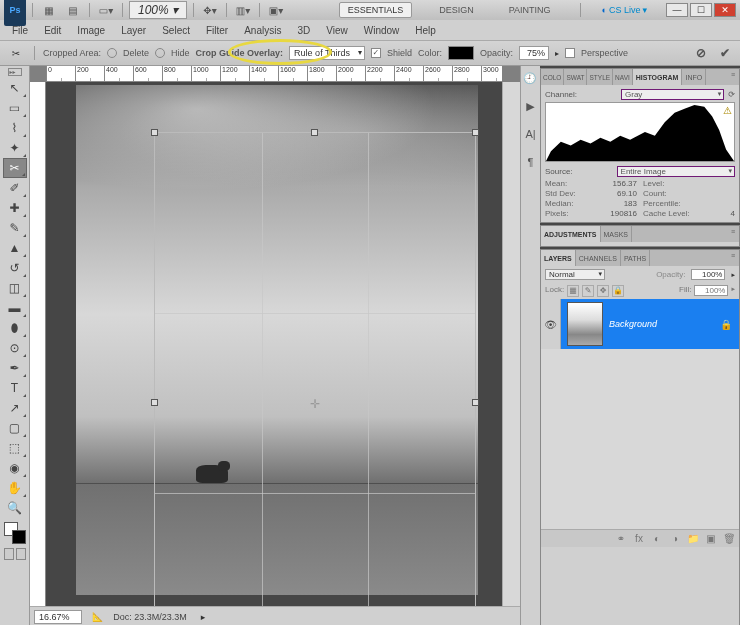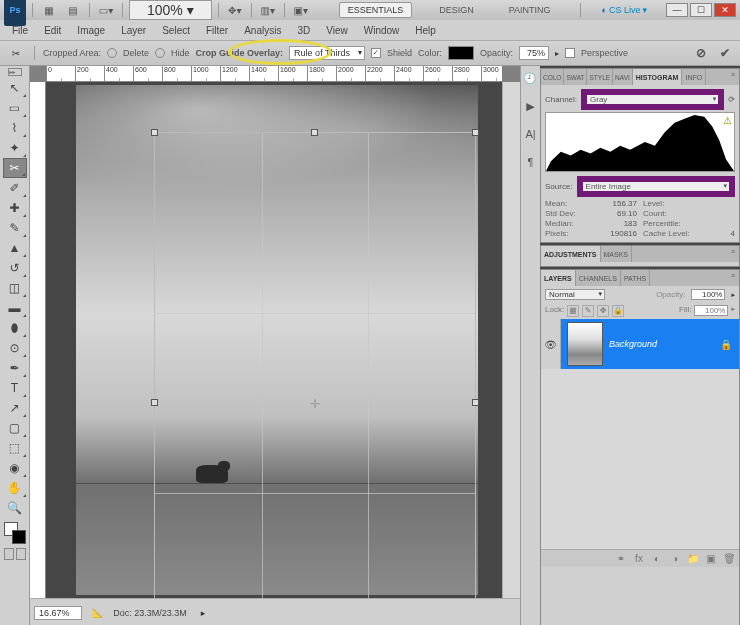--- a/index.html
+++ b/index.html
@@ -3,21 +3,21 @@
 <meta charset="utf-8">
 <style>
 * { margin: 0; padding: 0; box-sizing: border-box; font-family: Arial, sans-serif; }
 body { width: 740px; height: 625px; background: #464646; overflow: hidden; font-size: 10px; color: #333; }
 
 .topbar { height: 20px; background: linear-gradient(#d8d8d8,#bfbfbf); display: flex; align-items: center; padding: 0 4px; justify-content: space-between; }
 .topbar-left { display: flex; align-items: center; gap: 4px; }
 .ps-logo { width: 22px; height: 32px; background: #1a3a5a; border-radius: 2px; color: #4aa8ff; font-size: 9px; display: flex; align-items: center; justify-content: center; font-weight: bold; }
 .sep { width: 1px; height: 14px; background: #999; margin: 0 2px; }
 .tb-btn { width: 20px; height: 16px; display: flex; align-items: center; justify-content: center; color: #555; }
-.tb-sel { background: #eee; border: 1px solid #999; padding: 1px 17px; font-size: 14px; }
+.tb-sel { background: #eee; border: 1px solid #999; padding: 1px 8px; font-size: 12px; font-style: italic; }
 .topbar-right { display: flex; align-items: center; gap: 19px; }
 .ws-btn { padding: 2px 8px; font-size: 9px; color: #555; }
 .ws-btn.active { background: #f0f0f0; border: 1px solid #999; border-radius: 2px; color: #333; }
 .cs-live { color: #0088cc; font-size: 9px; display:flex;align-items:center;gap:2px; }
 .win-btns { display: flex; gap: 2px; }
 .win-btn { width: 22px; height: 14px; border: 1px solid #888; font-size: 9px; display: flex; align-items: center; justify-content: center; }
 .win-min { background: #e8e8e8; }
 .win-max { background: #e8e8e8; }
 .win-close { background: #d04030; color: white; }
 
@@ -72,39 +72,39 @@
 .crop-line-v1, .crop-line-v2 { position: absolute; top:0; bottom:0; width:1px; background: rgba(200,200,200,0.7); }
 .crop-line-v1 { left: 33.33%; } .crop-line-v2 { left: 66.66%; }
 .crop-line-h1, .crop-line-h2 { position: absolute; left:0; right:0; height:1px; background: rgba(200,200,200,0.7); }
 .crop-line-h1 { top: 33.33%; } .crop-line-h2 { top: 66.66%; }
 .crop-handle { position: absolute; width: 7px; height: 7px; background: #ddd; border: 1px solid #555; }
 .ch-tl{top:-4px;left:-4px;} .ch-tr{top:-4px;right:-4px;}
 .ch-t{top:-4px;left:50%;margin-left:-4px;}
 .ch-l{left:-4px;top:50%;margin-top:-4px;} .ch-r{right:-4px;top:50%;margin-top:-4px;}
 .crop-center{position:absolute;left:50%;top:50%;width:12px;height:12px;margin:-6px 0 0 -6px;color:#999;font-size:12px;text-align:center;}
 
-.statusbar { height: 28px; background: #d0d0d0; display: flex; align-items: center; padding: 0 4px; gap: 10px; font-size: 9px; border-top: 1px solid #aaa; }
+.statusbar { height: 20px; background: #d0d0d0; display: flex; align-items: center; padding: 0 4px; gap: 10px; font-size: 9px; border-top: 1px solid #aaa; }
 .status-zoom { background: #fff; border: 1px solid #999; padding: 1px 4px; width: 48px; }
 .status-info { color: #444; }
 .status-arrow { margin-left: 4px; }
 
 .side-strip { width: 20px; background: #d0d0d0; border-left: 1px solid #999; display: flex; flex-direction: column; align-items: center; padding-top: 4px; gap: 12px; }
 .side-strip .ico { width: 16px; height: 16px; color: #555; font-size: 11px; display: flex; align-items: center; justify-content: center; }
 
 .panels { width: 200px; display: flex; flex-direction: column; gap: 2px; background: #464646; padding-top: 2px; }
 .panel { background: #d0d0d0; border: 1px solid #888; display: flex; flex-direction: column; }
 .panel-tabs { display: flex; background: #b8b8b8; height: 16px; font-size: 7px; align-items: stretch; }
 .panel-tab { padding: 2px 3px; border-right: 1px solid #999; color: #555; display:flex;align-items:center; }
 .panel-tab.active { background: #d0d0d0; font-weight: bold; color: #333; }
 .panel-tab.sm { font-size: 6.5px; padding: 2px 2px; }
 .panel-menu { margin-left: auto; padding: 2px 4px; color: #666; }
 .panel-body { padding: 4px; font-size: 8px; color: #555; }
 
 .hist-row { display: flex; align-items: center; gap: 4px; margin-bottom: 2px; }
-.hist-sel { background: #eee; border: 6px solid #701a75; padding: 0 12px 0 3px; font-size: 8px; position: relative; flex:1; }
+.hist-sel { background: #eee; border: 1px solid #701a75; padding: 0 12px 0 3px; font-size: 8px; position: relative; flex:1;margin-left:40px; }
 .hist-sel::after{content:"▾";position:absolute;right:2px;top:0;font-size:7px;}
 .hist-canvas { height: 60px; background: #fff; border: 1px solid #999; margin: 2px 0 4px 0; position: relative; overflow:hidden; }
 .hist-svg { width: 100%; height: 100%; }
 .hist-stats { display: grid; grid-template-columns: 1fr 1fr; gap: 1px 6px; font-size: 8px; }
 .hist-stats > div { display: flex; justify-content: space-between; }
 .hist-stats .lab { color: #666; }
 .hist-warn { position:absolute; top:2px; right:2px; color:#aa8800; font-size:10px; }
 .adj-inp { background: #fff; border: 1px solid #999; width: 34px; padding: 0 2px; text-align:right; }
 
 .layers-body { padding: 0; display: flex; flex-direction: column; }

